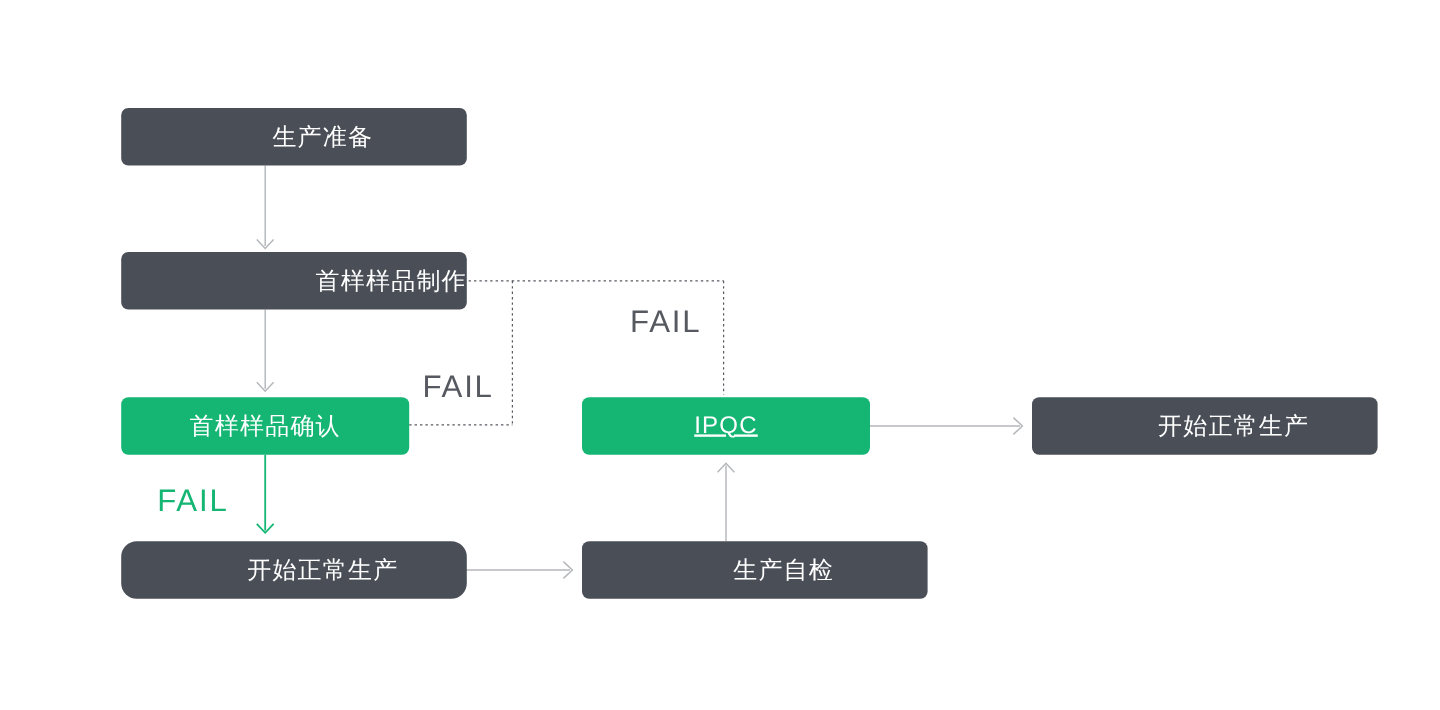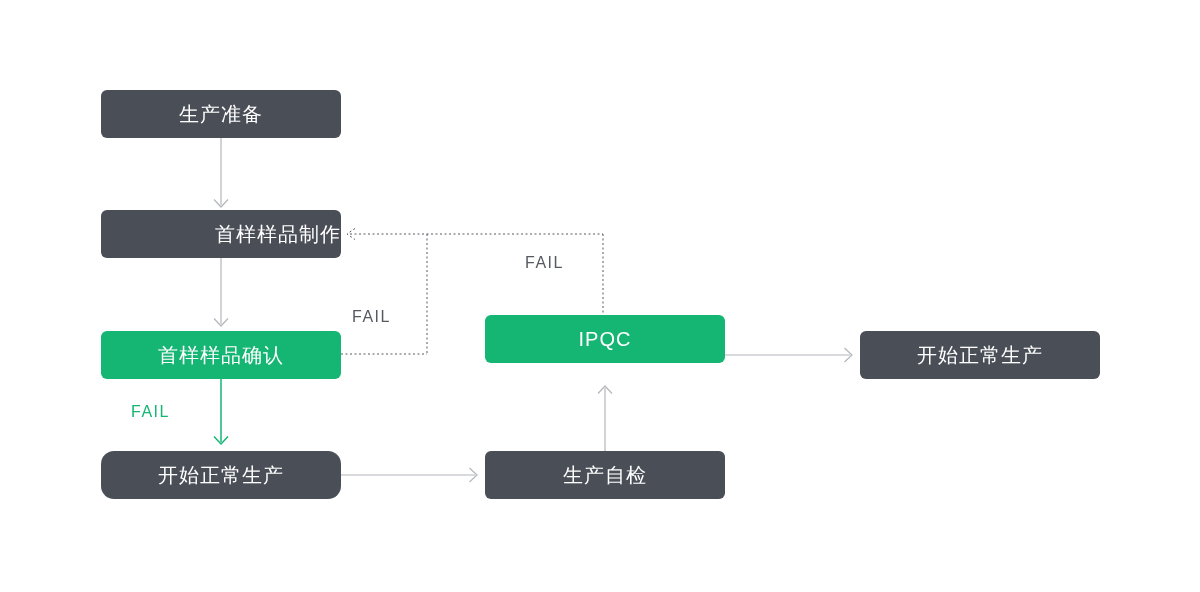--- a/index.html
+++ b/index.html
@@ -46,34 +46,34 @@
     height: 48px;
     border-radius: 6px;
     display: flex;
     align-items: center;
     justify-content: center;
     color: var(--node-text);
     font-size: 20px;
     font-weight: 300;
     letter-spacing: 1px;
   }
-  .node.dark  { background: var(--node-dark); }
+  .node.dark  { background: var(--node-dark); padding-left: 48px; }
   .node.green { background: var(--node-green); }
 
   #node-prep            { left: 101px; top: 90px; }
   #node-sample-make     { left: 101px; top: 210px; justify-content: flex-end; }
   #node-sample-confirm  { left: 101px; top: 331px; }
   #node-start-production{ left: 101px; top: 451px; border-radius: 13px; }
   #node-self-check      { left: 485px; top: 451px; font-family: Liberation Serif, serif; }
-  #node-ipqc            { left: 485px; top: 315px; }
+  #node-ipqc            { left: 485px; top: 331px; text-decoration: underline; }
   #node-complete        { left: 860px; top: 331px; }
 
   .edge-label {
     position: absolute;
-    font-size: 16px;
+    font-size: 26px;
     font-weight: 300;
     letter-spacing: 1.5px;
     line-height: 1;
     white-space: nowrap;
   }
   .edge-label.fail { color: var(--fail-label); }
   .edge-label.pass { color: var(--pass-label); }
   #label-pass       { left: 131px; top: 404px; }
   #label-fail-lower { left: 352px; top: 309px; }
   #label-fail-upper { left: 525px; top: 255px; }

